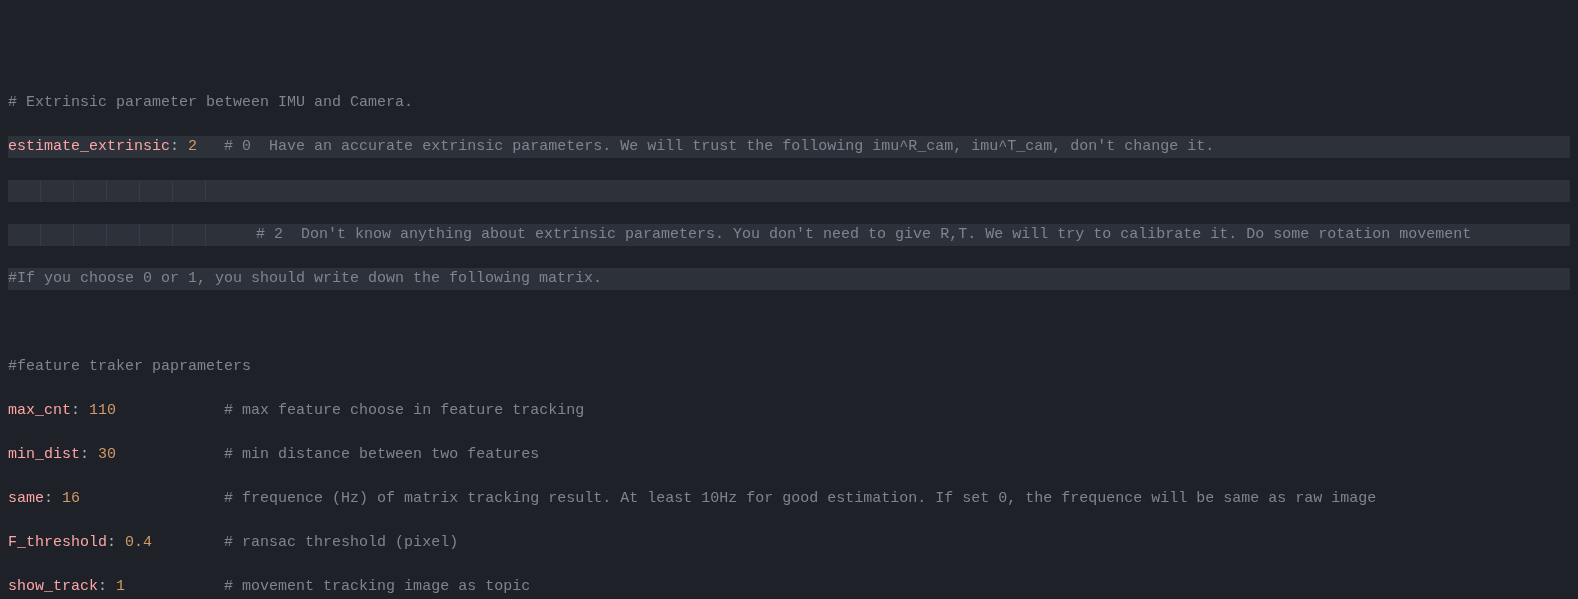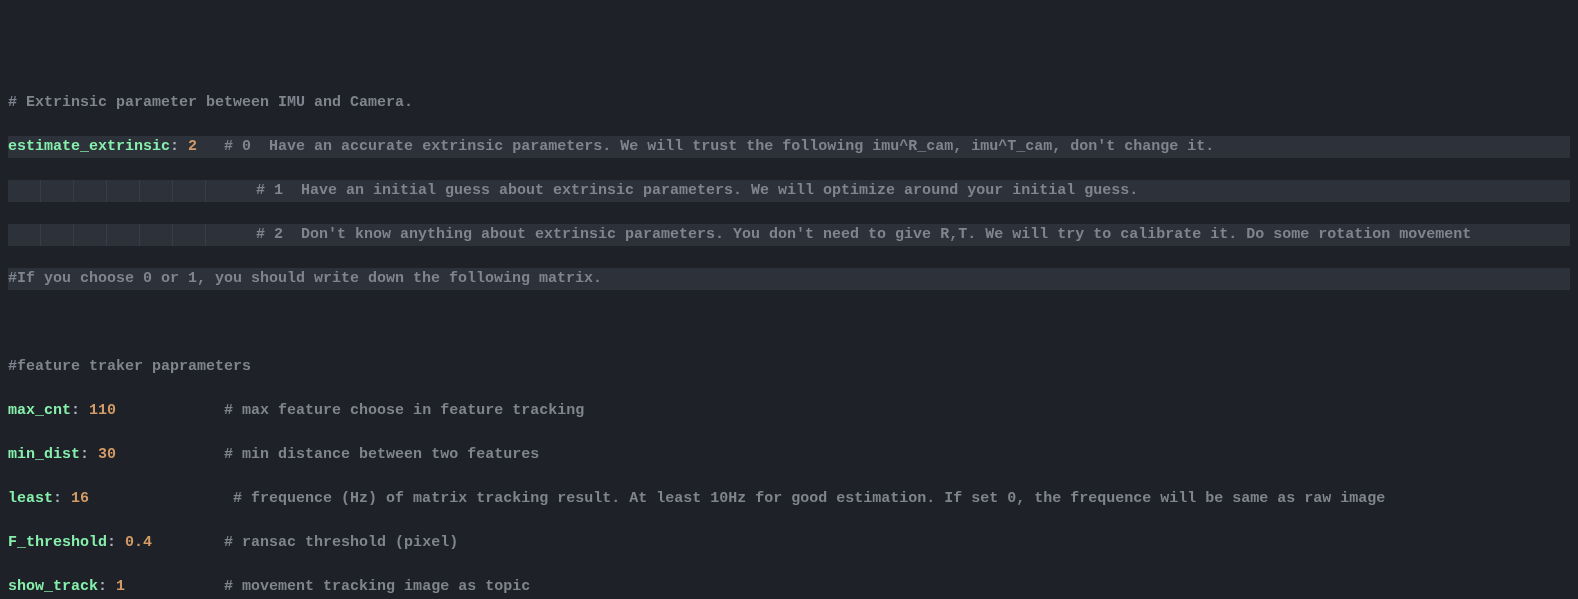--- a/index.html
+++ b/index.html
@@ -7,42 +7,42 @@
     padding: 4px 8px;
     background: #1e2127;
     font-family: "Consolas", "Monaco", "Courier New", monospace;
     font-size: 15px;
     line-height: 22px;
     color: #abb2bf;
     white-space: pre;
     overflow-x: auto;
   }
   .cm { color: #7f848e; font-style: normal; }   
-  .key { color: #86efac; }                       
+  .key { color: #fca5a5; }                       
   .val { color: #d19a66; }                       
   .col { color: #abb2bf; }                       
   .blockhl { background: #2c313a; }
-  .line { display: block; font-weight: bold; }
+  .line { display: block; }
   .tabcell { display:inline-block; width:32px; height:22px; border-right:1px solid rgba(90,95,110,0.25); vertical-align:top; }
 </style>
 </head>
 <body>
 
 
 
 <span class="line"><span class="cm"># Extrinsic parameter between IMU and Camera.</span></span>
 <span class="line blockhl"><span class="key">estimate_extrinsic</span><span class="col">:</span> <span class="val">2</span>   <span class="cm"># 0  Have an accurate extrinsic parameters. We will trust the following imu^R_cam, imu^T_cam, don't change it.</span></span>
-<span class="line blockhl"><span class="tabcell"></span><span class="tabcell"></span><span class="tabcell"></span><span class="tabcell"></span><span class="tabcell"></span><span class="tabcell"></span><span class="tabcell" style="border-right:none;"></span>  <span class="cm"># 1  Have an initial guess about extrinsic parameters. We will optimize around your initial guess.</span></span>
+<span class="line blockhl"><span class="tabcell"></span><span class="tabcell"></span><span class="tabcell"></span><span class="tabcell"></span><span class="tabcell"></span><span class="tabcell"></span><span class="tabcell" style="border-right:none;"></span>  </span>
 <span class="line blockhl"><span class="tabcell"></span><span class="tabcell"></span><span class="tabcell"></span><span class="tabcell"></span><span class="tabcell"></span><span class="tabcell"></span><span class="tabcell" style="border-right:none;"></span>  <span class="cm"># 2  Don't know anything about extrinsic parameters. You don't need to give R,T. We will try to calibrate it. Do some rotation movement</span></span>
 <span class="line blockhl"><span class="cm">#If you choose 0 or 1, you should write down the following matrix.</span></span>
 <span class="line"> </span>
 <span class="line"><span class="cm">#feature traker paprameters</span></span>
 <span class="line"><span class="key">max_cnt</span><span class="col">:</span> <span class="val">110</span>            <span class="cm"># max feature choose in feature tracking</span></span>
 <span class="line"><span class="key">min_dist</span><span class="col">:</span> <span class="val">30</span>            <span class="cm"># min distance between two features</span></span>
-<span class="line"><span class="key">least</span><span class="col">:</span> <span class="val">16</span>                <span class="cm"># frequence (Hz) of matrix tracking result. At least 10Hz for good estimation. If set 0, the frequence will be same as raw image</span></span>
+<span class="line"><span class="key">same</span><span class="col">:</span> <span class="val">16</span>                <span class="cm"># frequence (Hz) of matrix tracking result. At least 10Hz for good estimation. If set 0, the frequence will be same as raw image</span></span>
 <span class="line"><span class="key">F_threshold</span><span class="col">:</span> <span class="val">0.4</span>        <span class="cm"># ransac threshold (pixel)</span></span>
 <span class="line"><span class="key">show_track</span><span class="col">:</span> <span class="val">1</span>           <span class="cm"># movement tracking image as topic</span></span>
 
 
 
 
 
 
 
 

